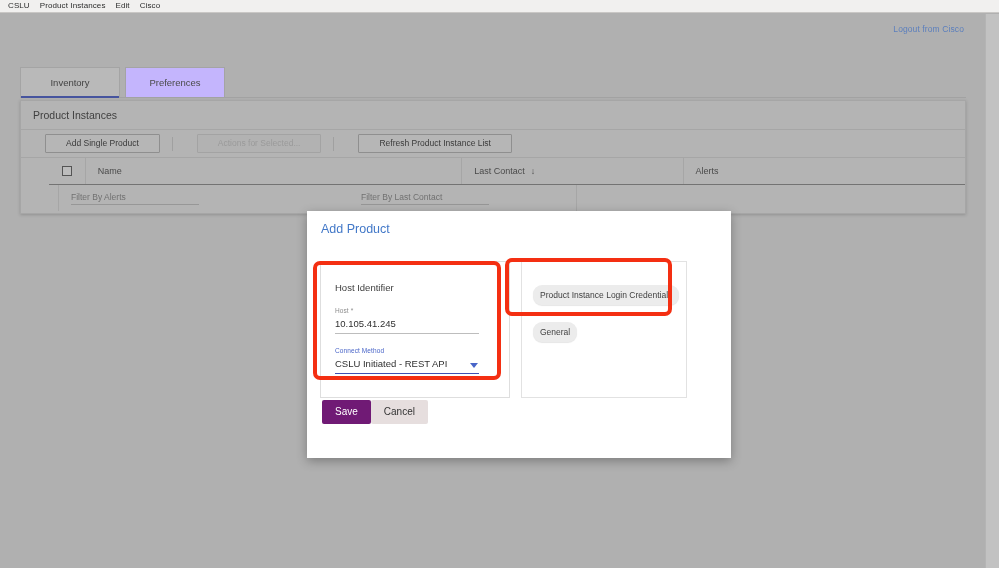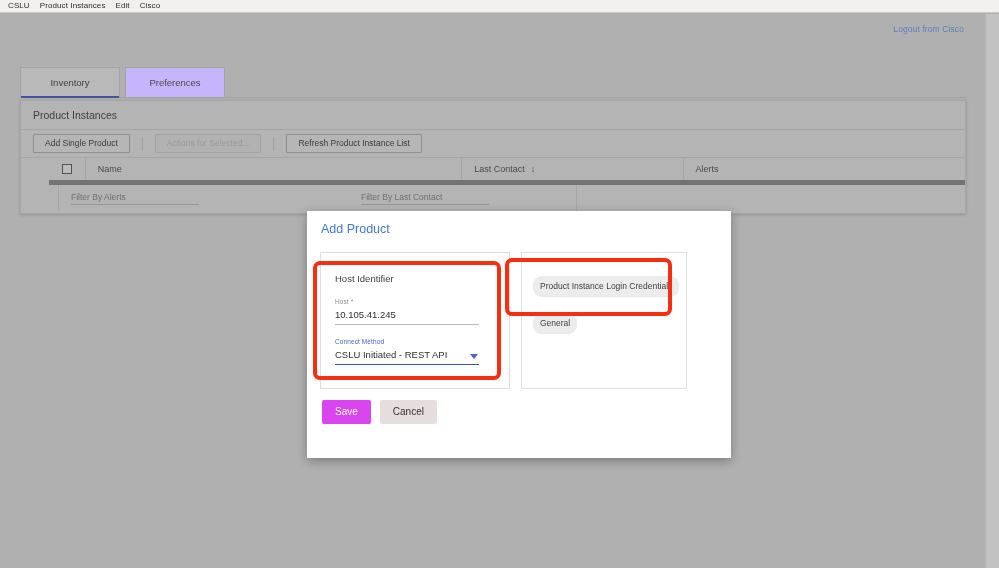--- a/index.html
+++ b/index.html
@@ -140,41 +140,42 @@
     padding-left: 12px;
     border-bottom: 1px solid #a6a6a6;
     box-sizing: border-box;
   }
   .tb-btn {
     font-size: 8.5px;
     color: #3a3a3a;
     background: #b6b6b6;
     border: 1px solid #8f8f8f;
     border-radius: 1px;
-    padding: 3px 11px;
+    padding: 3px 20px;
     line-height: 11px;
     white-space: nowrap;
+    margin-left: 12px;
   }
   .tb-btn.disabled {
     color: #9a9a9a;
     border-color: #a3a3a3;
     background: #b2b2b2;
   }
   .tb-sep {
     width: 1px;
     height: 14px;
     background: #a0a0a0;
     margin: 0 12px;
   }
 
   
   .thead {
     display: flex;
     height: 27px;
-    border-bottom: 5px solid #737373;
+    border-bottom: 1px solid #737373;
     box-sizing: border-box;
     margin-left: 28px;
   }
   .th {
     display: flex;
     align-items: center;
     font-size: 9px;
     color: #4a4a4a;
     padding-left: 12px;
     border-right: 1px solid #a6a6a6;
@@ -242,21 +243,21 @@
     position: absolute;
     left: 14px;
     top: 11px;
     font-size: 12.5px;
     color: #4278c8;
   }
 
   .form-area {
     position: absolute;
     left: 13px;
-    top: 41px;
+    top: 50px;
     width: 356px;
     height: 140px;
   }
   .left-card {
     position: absolute;
     left: 0;
     top: 0;
     width: 190px;
     height: 137px;
     border: 1px solid #dedede;
@@ -339,23 +340,22 @@
   }
   .btn {
     font-size: 10px;
     border: none;
     border-radius: 2px;
     padding: 6px 13px;
     line-height: 12px;
     cursor: pointer;
   }
   .btn-save {
-    background: #d946ef;
+    background: #701a75;
     color: #ffffff;
-    margin-right: 9px;
   }
   .btn-cancel {
     background: #e6dede;
     color: #333333;
   }
 
   
   .redbox {
     position: absolute;
     border: 4px solid #f42f12;

